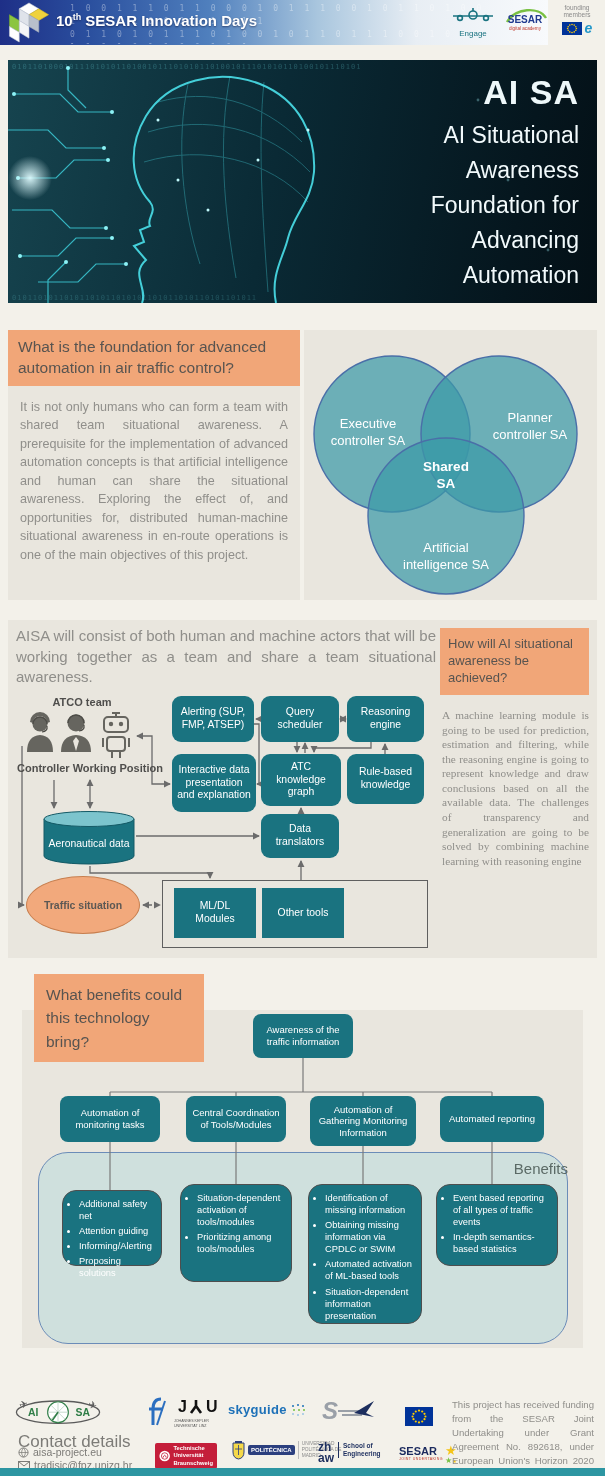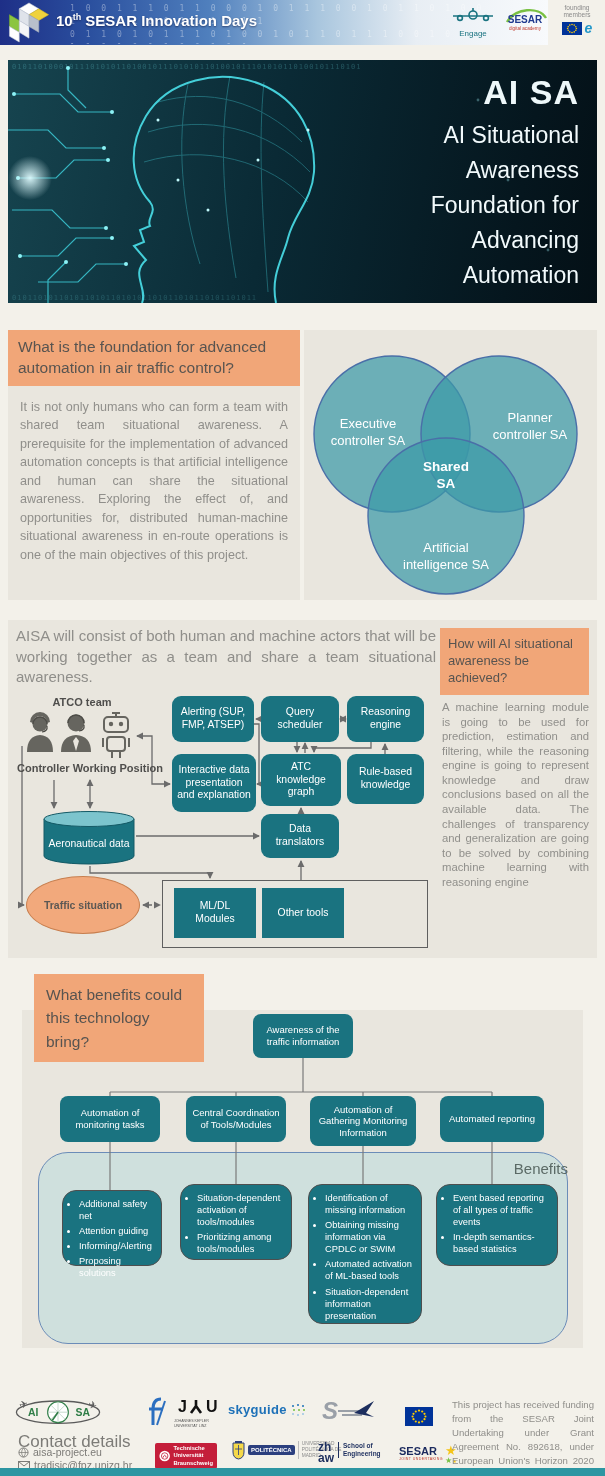--- a/index.html
+++ b/index.html
@@ -228,21 +228,21 @@
       <text x="142" y="239">intelligence SA</text>
       <text x="142" y="141" font-weight="bold" font-size="13.5">Shared</text>
       <text x="142" y="158" font-weight="bold" font-size="13.5">SA</text>
     </g>
   </svg>
 </div>
 
 <div class="abs card" style="left:8px;top:620px;width:589px;height:338px;">
   <div class="abs intro" style="left:8px;top:6px;width:420px;">AISA will consist of both human and machine actors that will be working together as a team and share a team situational awareness.</div>
   <div class="abs orange q2" style="left:432px;top:8px;width:149px;">How will AI situational awareness be achieved?</div>
-  <div class="abs p2" style="left:434px;top:80px;width:147px;">A machine learning module is going to be used for prediction, estimation and filtering, while the reasoning engine is going to represent knowledge and draw conclusions based on all the available data. The challenges of transparency and generalization are going to be solved by combining machine learning with reasoning engine</div>
+  <div class="abs p2" style="left:434px;top:88px;width:147px;font-family:Liberation Serif, serif;">A machine learning module is going to be used for prediction, estimation and filtering, while the reasoning engine is going to represent knowledge and draw conclusions based on all the available data. The challenges of transparency and generalization are going to be solved by combining machine learning with reasoning engine</div>
 
   <div class="abs" style="left:6px;top:76px;width:430px;height:260px;">
     <svg class="abs" style="left:0;top:0;width:430px;height:260px;z-index:1;" viewBox="0 0 430 260">
       <defs>
         <marker id="arr" viewBox="0 0 8 8" refX="7" refY="4" markerWidth="5.5" markerHeight="5.5" orient="auto-start-reverse">
           <path d="M0,0L8,4L0,8z" fill="#6b6b6b"></path>
         </marker>
       </defs>
       <g fill="none" stroke="#6b6b6b" stroke-width="1.3">
         <path d="M247,23 L242,23" marker-end="url(#arr)"></path>
@@ -339,21 +339,21 @@
   <div class="abs tbox tree-box" style="left:418px;top:86px;width:104px;height:46px;">Automated reporting</div>
 
   <div class="abs benefit" style="left:40px;top:180px;width:100px;height:76px;">
     <ul>
         <li>Additional safety net</li>
         <li>Attention guiding</li>
         <li>Informing/Alerting</li>
         <li>Proposing solutions</li>
       </ul>
   </div>
-  <div class="abs benefit" style="left:158px;top:174px;width:112px;height:76px;">
+  <div class="abs benefit" style="left:158px;top:174px;width:112px;height:98px;">
     <ul>
         <li>Situation-dependent activation of tools/modules</li>
         <li>Prioritizing among tools/modules</li>
       </ul>
   </div>
   <div class="abs benefit" style="left:286px;top:174px;width:114px;height:140px;">
     <ul>
         <li>Identification of missing information</li>
         <li>Obtaining missing information via CPDLC or SWIM</li>
         <li>Automated activation of ML-based tools</li>

